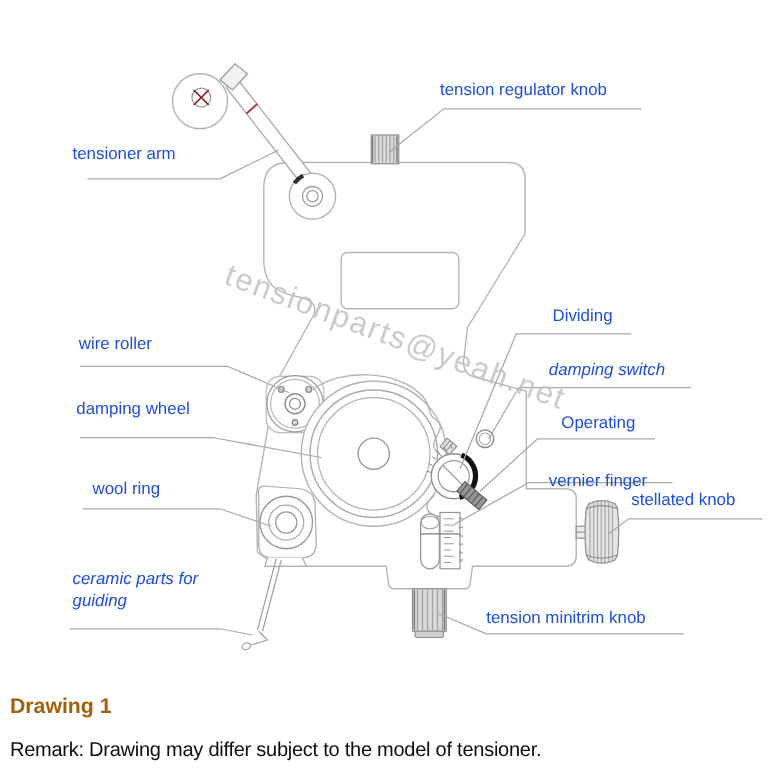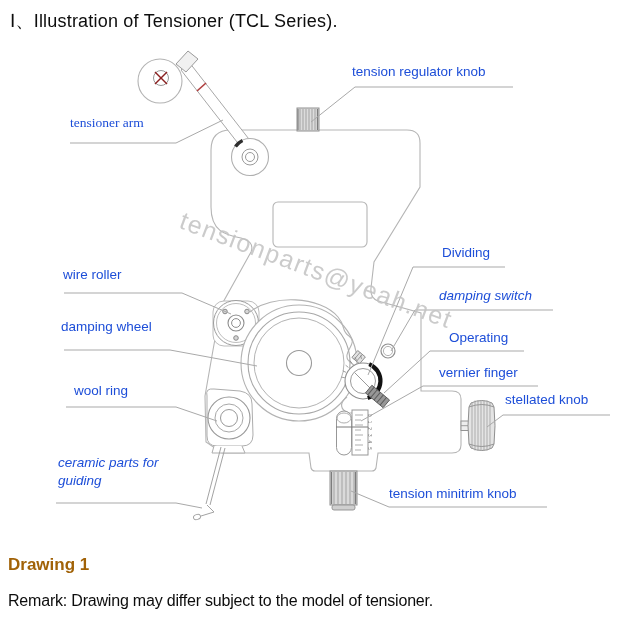--- a/index.html
+++ b/index.html
@@ -25,21 +25,20 @@
   }
   .footer-remark{
     position:absolute;left:8px;top:592px;font-size:16px;letter-spacing:-.2px;color:#0d0d0d;z-index:3;
   }
 </style>
 </head>
 <body>
 
 <div id="stage">
 
-  <div class="title">Ⅰ、Illustration of Tensioner (TCL Series).</div>
 
   <svg class="draw" width="620" height="622" viewBox="0 0 620 622">
 
     <path d="M 231,130 L 407,130 Q 420,130 420,143 L 420,187 L 374,262 L 371,288
          Q 370,298 378,301 L 421,313 L 421,391 L 452,391 Q 461,391 461,399
          L 461,445 Q 461,453 452,453 L 378,453 L 376,468 Q 375,471 372,471
          L 315,471 Q 312,471 311,468 L 309,453 L 222,453 L 206,442 L 205,396
          L 213,350 L 221,306 L 251,252 C 254,244 249,240 241,238
          C 225,235 211,231 211,207 L 211,150 Q 211,130 231,130 Z" fill="#ffffff" stroke="#b5b5b5" stroke-width="1.1"></path>
 
@@ -181,29 +180,29 @@
       <path d="M 553,310 H 415 L 391,351"></path>
       <path d="M 524,351 H 430 L 384,393"></path>
       <path d="M 538,386 H 423 L 361,421"></path>
       <path d="M 610,415 H 503 L 487,427"></path>
       <path d="M 547,507 H 389 L 351,491"></path>
     </g>
   </svg>
 
   <div class="watermark">tensionparts@yeah.net</div>
 
-  <div class="lbl" style="left:70px;top:114px;font-family:Liberation Serif, serif;">tensioner arm</div>
+  <div class="lbl" style="left:58px;top:114px;">tensioner arm</div>
   <div class="lbl" style="left:352px;top:63px;">tension regulator knob</div>
   <div class="lbl" style="left:63px;top:266px;">wire roller</div>
   <div class="lbl" style="left:61px;top:318px;">damping wheel</div>
   <div class="lbl" style="left:74px;top:382px;">wool ring</div>
   <div class="lbl wrap" style="left:58px;top:454px;font-style:italic;">ceramic parts for guiding</div>
   <div class="lbl" style="left:442px;top:244px;">Dividing</div>
   <div class="lbl" style="left:439px;top:287px;font-style:italic;">damping switch</div>
   <div class="lbl" style="left:449px;top:329px;">Operating</div>
-  <div class="lbl" style="left:439px;top:364px;">vernier finger</div>
+  <div class="lbl" style="left:439px;top:376px;">vernier finger</div>
   <div class="lbl" style="left:505px;top:391px;">stellated knob</div>
   <div class="lbl" style="left:389px;top:485px;">tension minitrim knob</div>
 
   <div class="footer-drawing">Drawing 1</div>
   <div class="footer-remark">Remark: Drawing may differ subject to the model of tensioner.</div>
 
 </div>
 
 </body></html>

